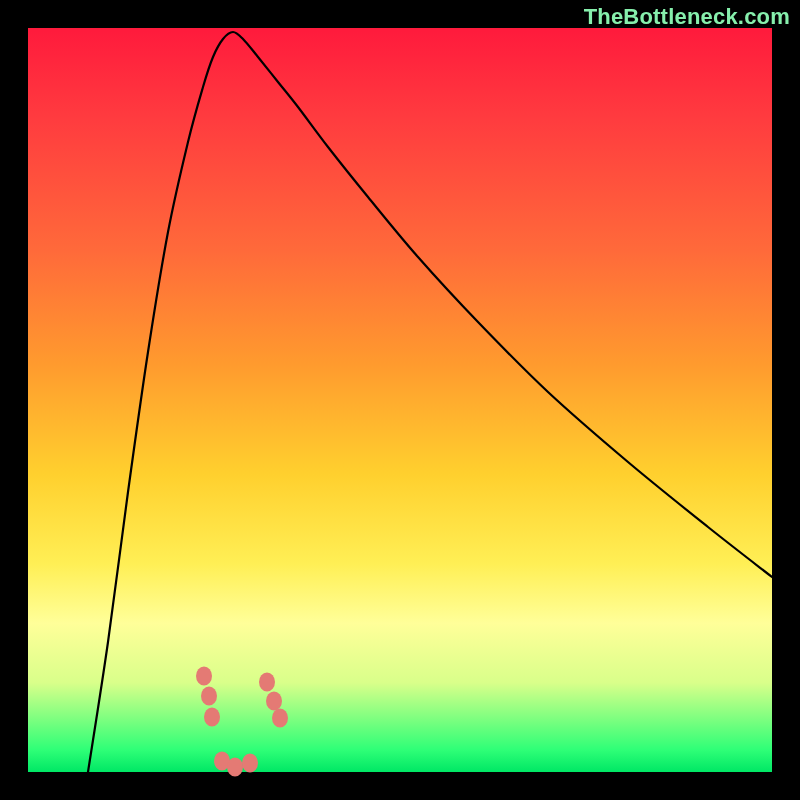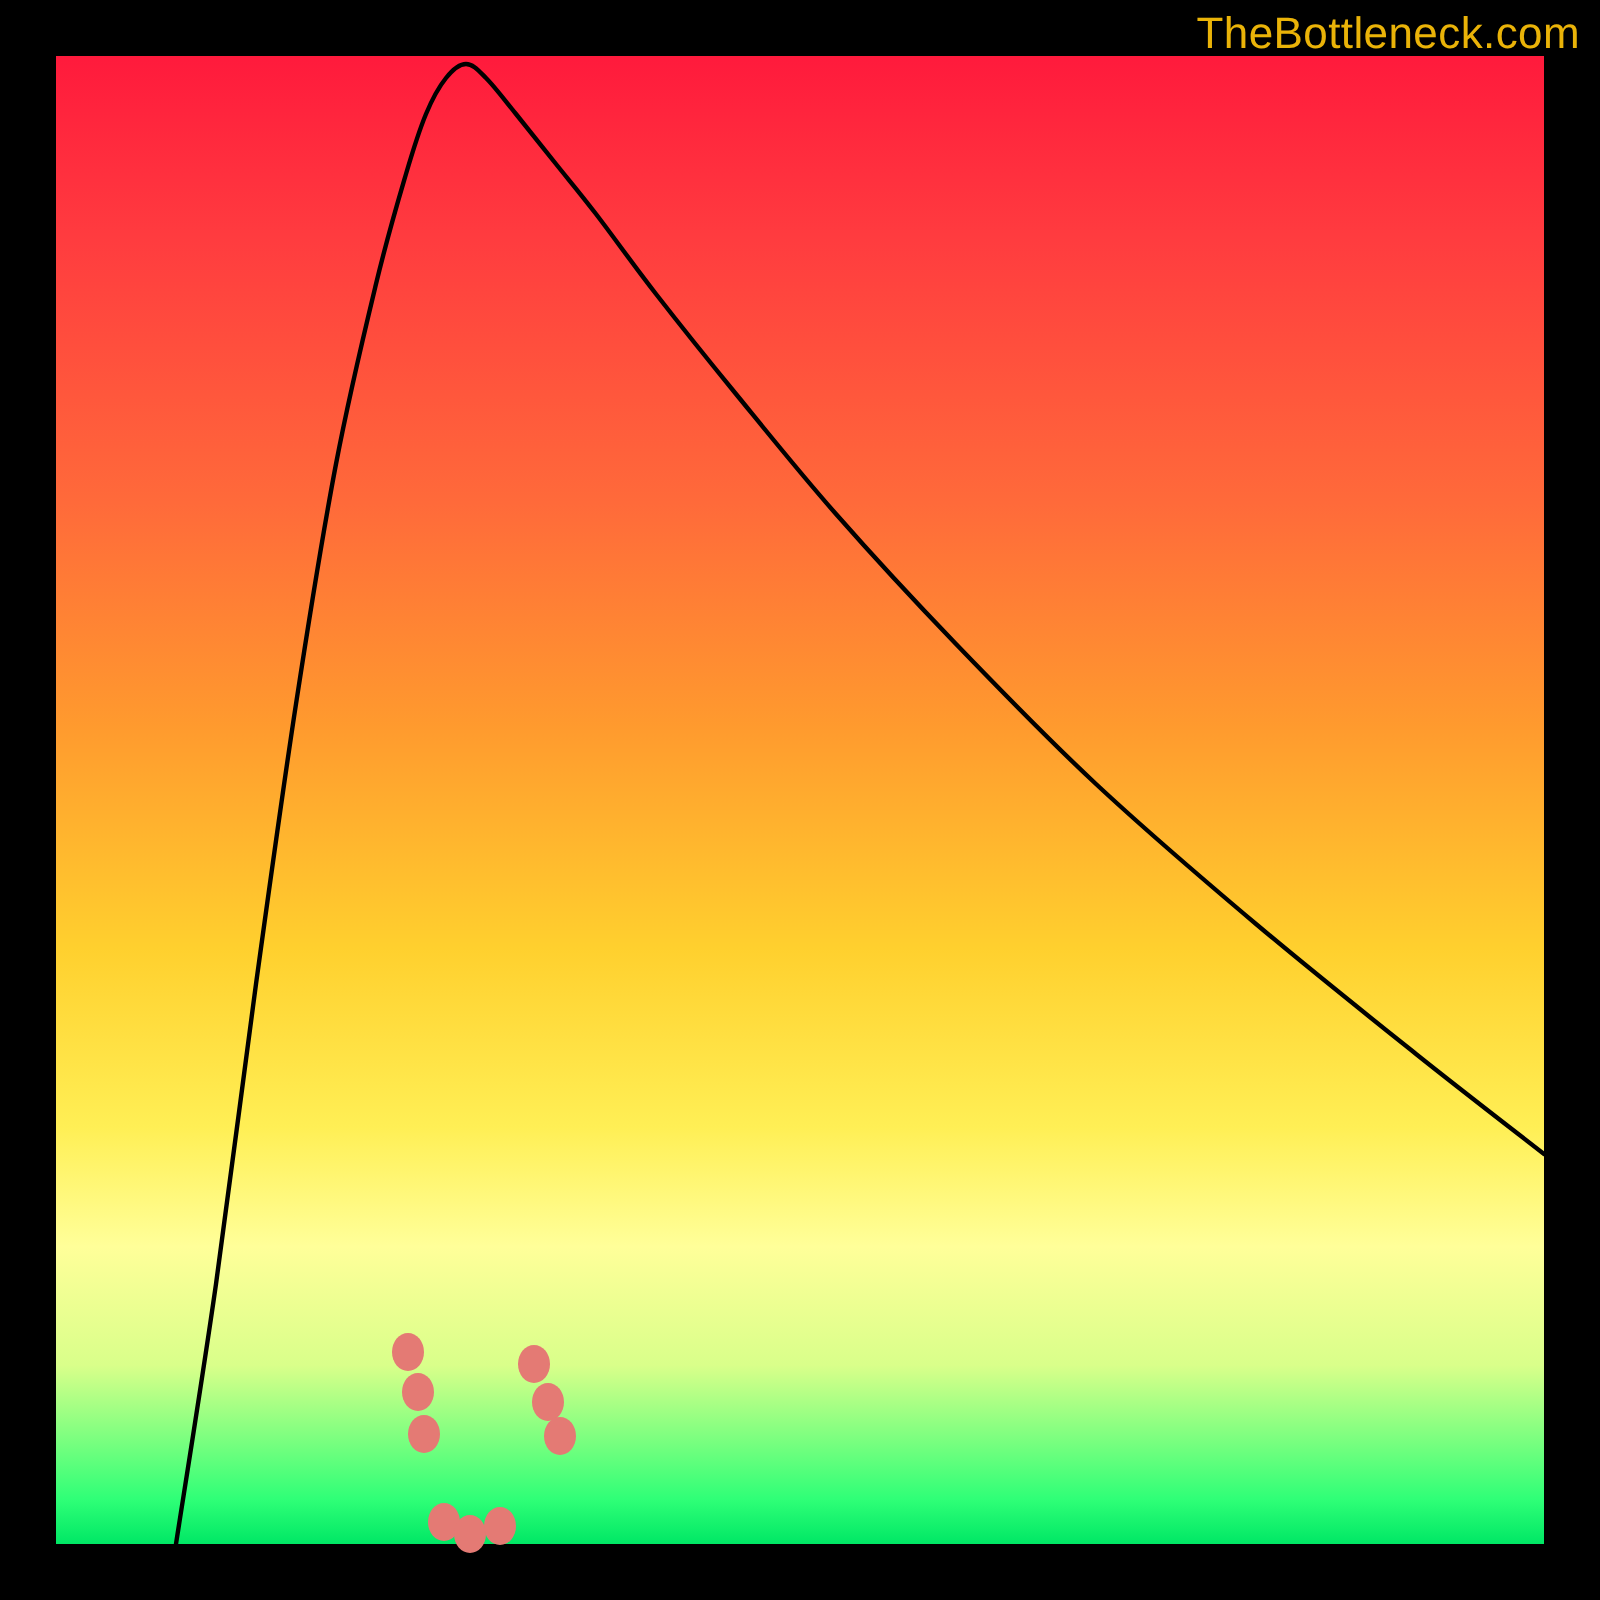--- a/index.html
+++ b/index.html
@@ -35,23 +35,23 @@
       #ffff99 80%,
       #d9ff8a 88%,
       #2fff77 97%,
       #00e765 100%
     );
   }
   .watermark {
     position: absolute;
     top: 4px;
     right: 10px;
-    color: #eab308;
+    color: #86efac;
     font-size: 22px;
-    font-weight: 400;
+    font-weight: 700;
     letter-spacing: 0.2px;
     user-select: none;
   }
   svg.curve {
     position: absolute;
     left: 0;
     top: 0;
     width: 744px;
     height: 744px;
     overflow: visible;

